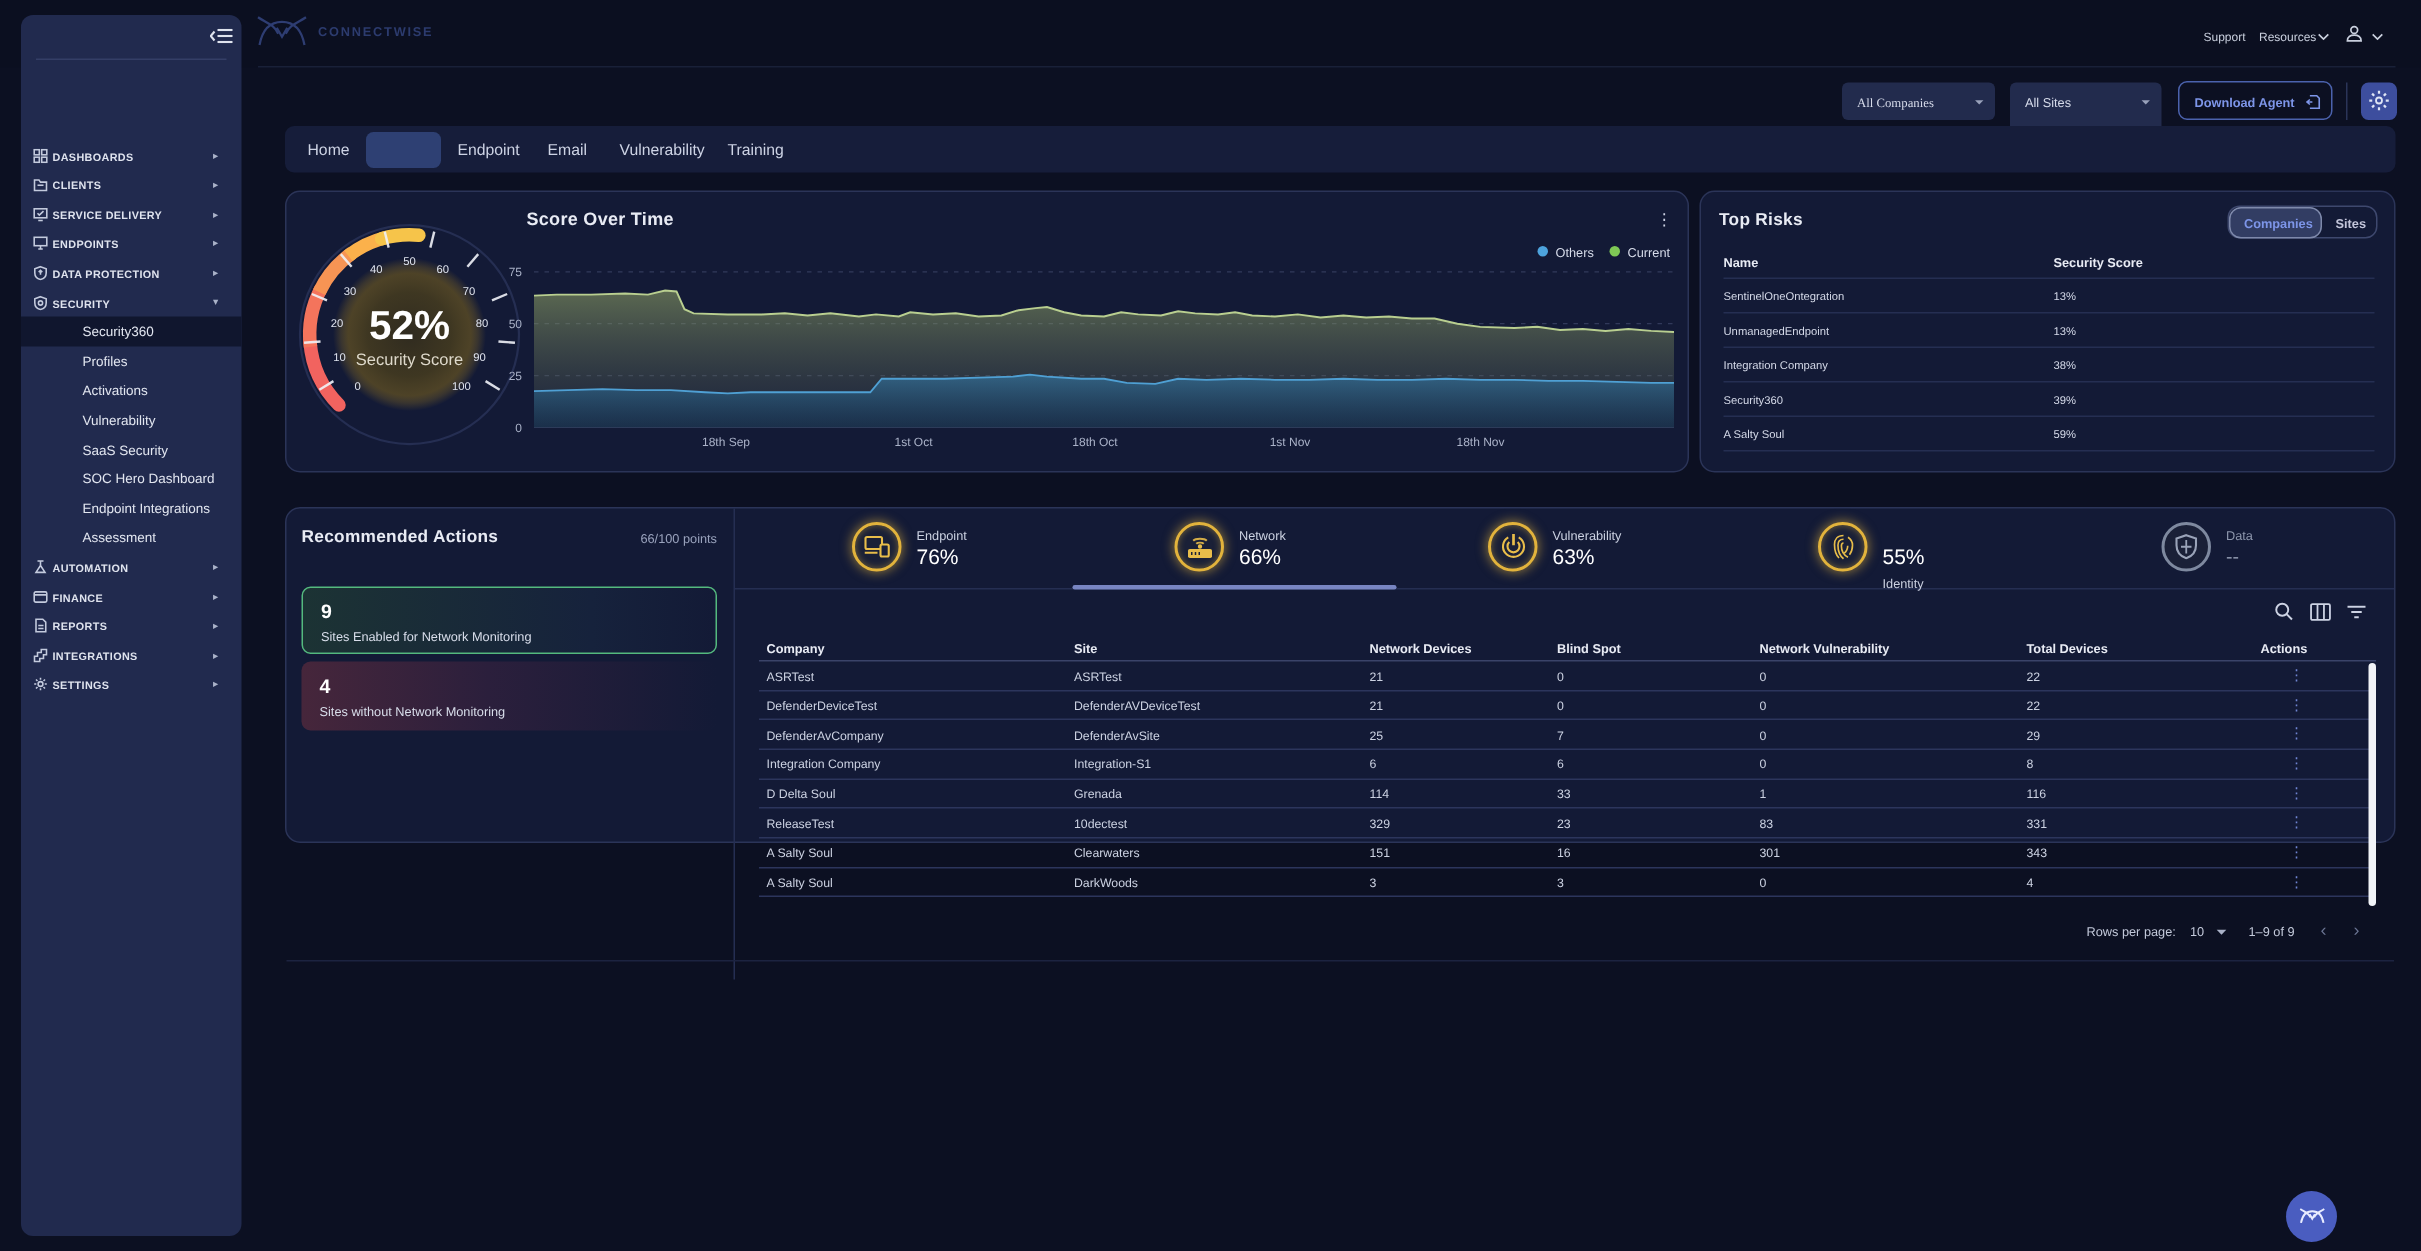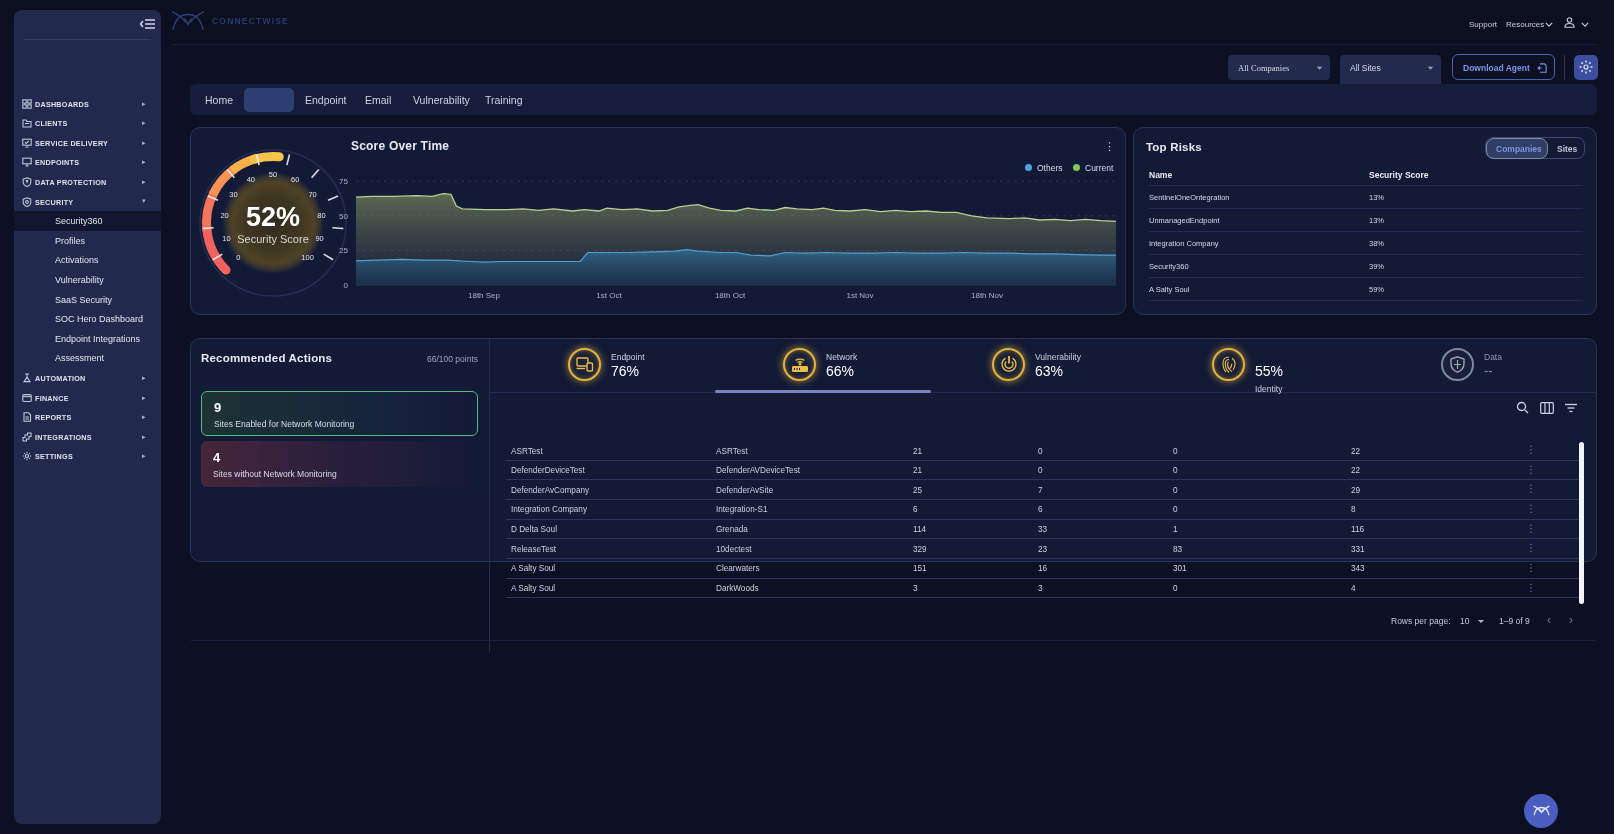--- a/index.html
+++ b/index.html
@@ -467,20 +467,29 @@
       </g>
     </svg>
 
   <style>
     .trow { position:absolute; left:315px; width:1078px; height:19.65px; border-bottom:1px solid #2c355c; }
     .trow span { position:absolute; top:5.5px; font-size:8.2px; color:#ccd2e2; }
     .c1{left:5px;} .c2{left:210px;} .c3{left:407px;} .c4{left:532px;} .c5{left:667px;} .c6{left:845px;} 
     .cact{left:1020px;color:#6f84d2 !important;font-size:10px !important;top:3px !important;letter-spacing:0;}
     .thead span { font-weight:bold; color:#e8ebf4; font-size:8.5px; }
   </style>
+  <div class="trow thead" style="top:82px;border-bottom:1px solid #3a4369;">
+    <span class="c1">Company</span>
+      <span class="c2">Site</span>
+      <span class="c3">Network Devices</span>
+      <span class="c4">Blind Spot</span>
+      <span class="c5">Network Vulnerability</span>
+      <span class="c6">Total Devices</span>
+      <span style="left:1001px;">Actions</span>
+  </div>
   <div class="trow" style="top:102px;">
       <span class="c1">ASRTest</span>
       <span class="c2">ASRTest</span>
       <span class="c3">21</span>
       <span class="c4">0</span>
       <span class="c5">0</span>
       <span class="c6">22</span>
       <span class="cact">⋮</span>
     </div>
   <div class="trow" style="top:121.65px;">

